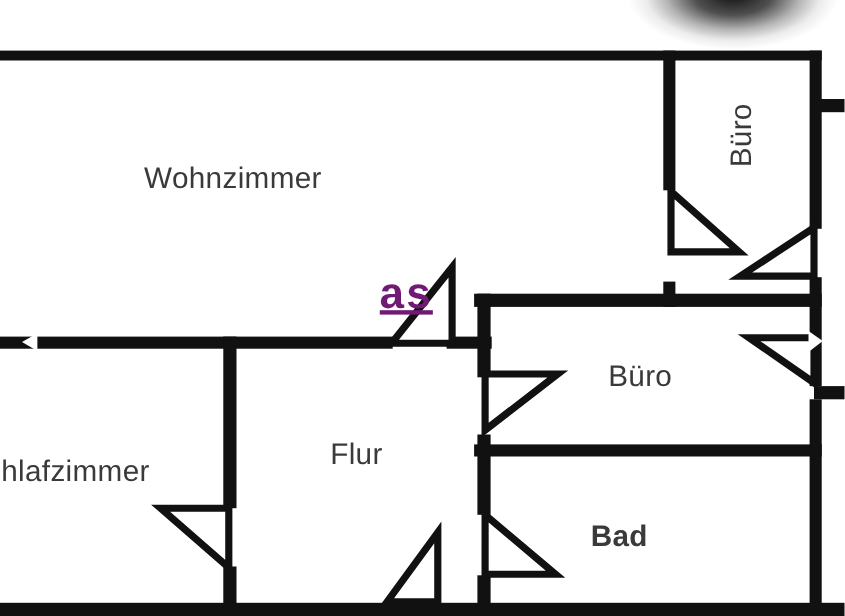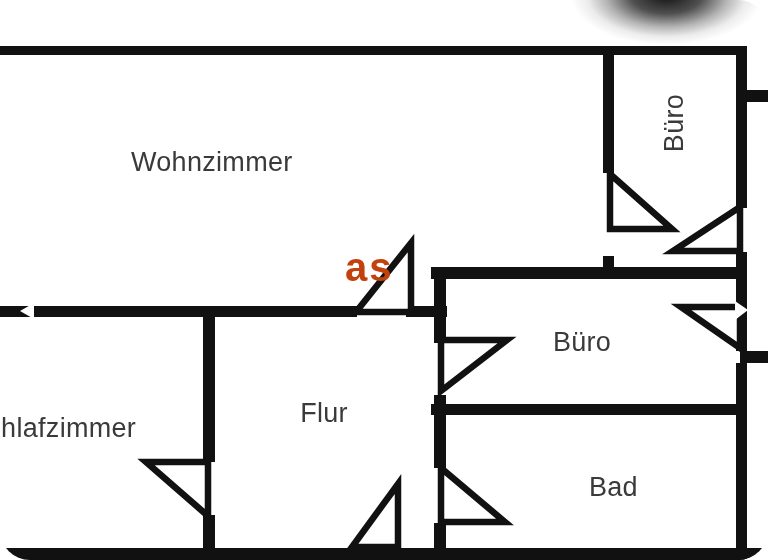--- a/index.html
+++ b/index.html
@@ -2,42 +2,42 @@
 <html><head>
 <meta charset="utf-8">
 <style>
   html,body{margin:0;padding:0;background:#ffffff;}
   .plan{
     position:relative;
     width:768px;height:560px;
     background:#ffffff;
     overflow:hidden;
     font-family:"Liberation Sans","DejaVu Sans",sans-serif;
-    border-radius:30px;
   }
   .wall{position:absolute;background:#111111;z-index:2;}
   .doors-svg{position:absolute;left:0;top:0;z-index:3;}
   .room-label{
     position:absolute;z-index:4;
     color:#3a3a3a;font-size:27px;line-height:34px;
     white-space:nowrap;text-align:center;
     letter-spacing:0.3px;
   }
   .room-label.vertical{
     transform:rotate(-90deg);
     transform-origin:center center;
   }
   .wm-clip{
     position:absolute;top:255px;height:37px;overflow:hidden;z-index:5;
   }
   .wm-text{
     display:block;margin-top:-10px;
-    color:#c2410c;font-size:40px;font-weight:bold;
+    color:#701a75;font-size:40px;font-weight:bold;
     letter-spacing:2px;white-space:nowrap;
     font-family:"Liberation Sans","DejaVu Sans",sans-serif;
+    text-decoration:underline;
   }
   .shadow-blob{
     position:absolute;left:545px;top:0;width:225px;height:58px;z-index:6;
     background:radial-gradient(ellipse 52% 105% at 54% -8%,
       rgba(10,10,10,0.97) 0%,
       rgba(35,35,35,0.80) 30%,
       rgba(90,90,90,0.45) 52%,
       rgba(160,160,160,0.20) 68%,
       rgba(255,255,255,0) 82%);
     pointer-events:none;
@@ -93,21 +93,21 @@
   <div class="room-label" style="left:131px;top:145px;width:160px;">Wohnzimmer</div>
 
   <div class="room-label vertical" style="left:628px;top:110px;width:84px;height:26px;">Büro</div>
 
   <div class="room-label" style="left:540px;top:325px;width:84px;">Büro</div>
 
   <div class="room-label" style="left:300px;top:396px;width:48px;">Flur</div>
 
   <div class="room-label" style="left:-31px;top:411px;text-align:left;">Schlafzimmer</div>
 
-  <div class="room-label" style="left:589px;top:470px;width:48px;">Bad</div>
+  <div class="room-label" style="left:537px;top:470px;width:48px;font-weight:bold;">Bad</div>
 
   <div class="wm-clip" style="left:345px;width:50px;">
     <span class="wm-text">as</span>
   </div>
 
   <div class="shadow-blob"></div>
 
 </div>
 
 </body></html>

